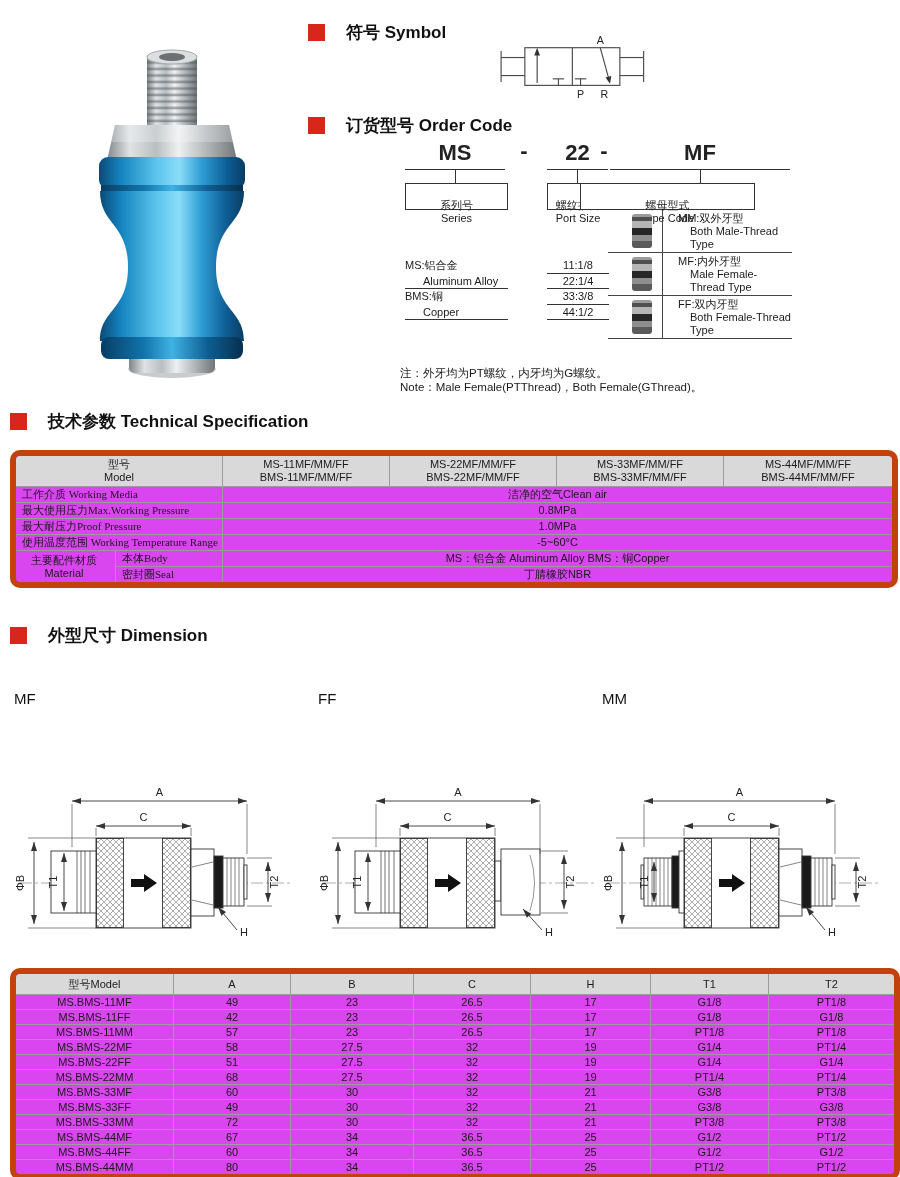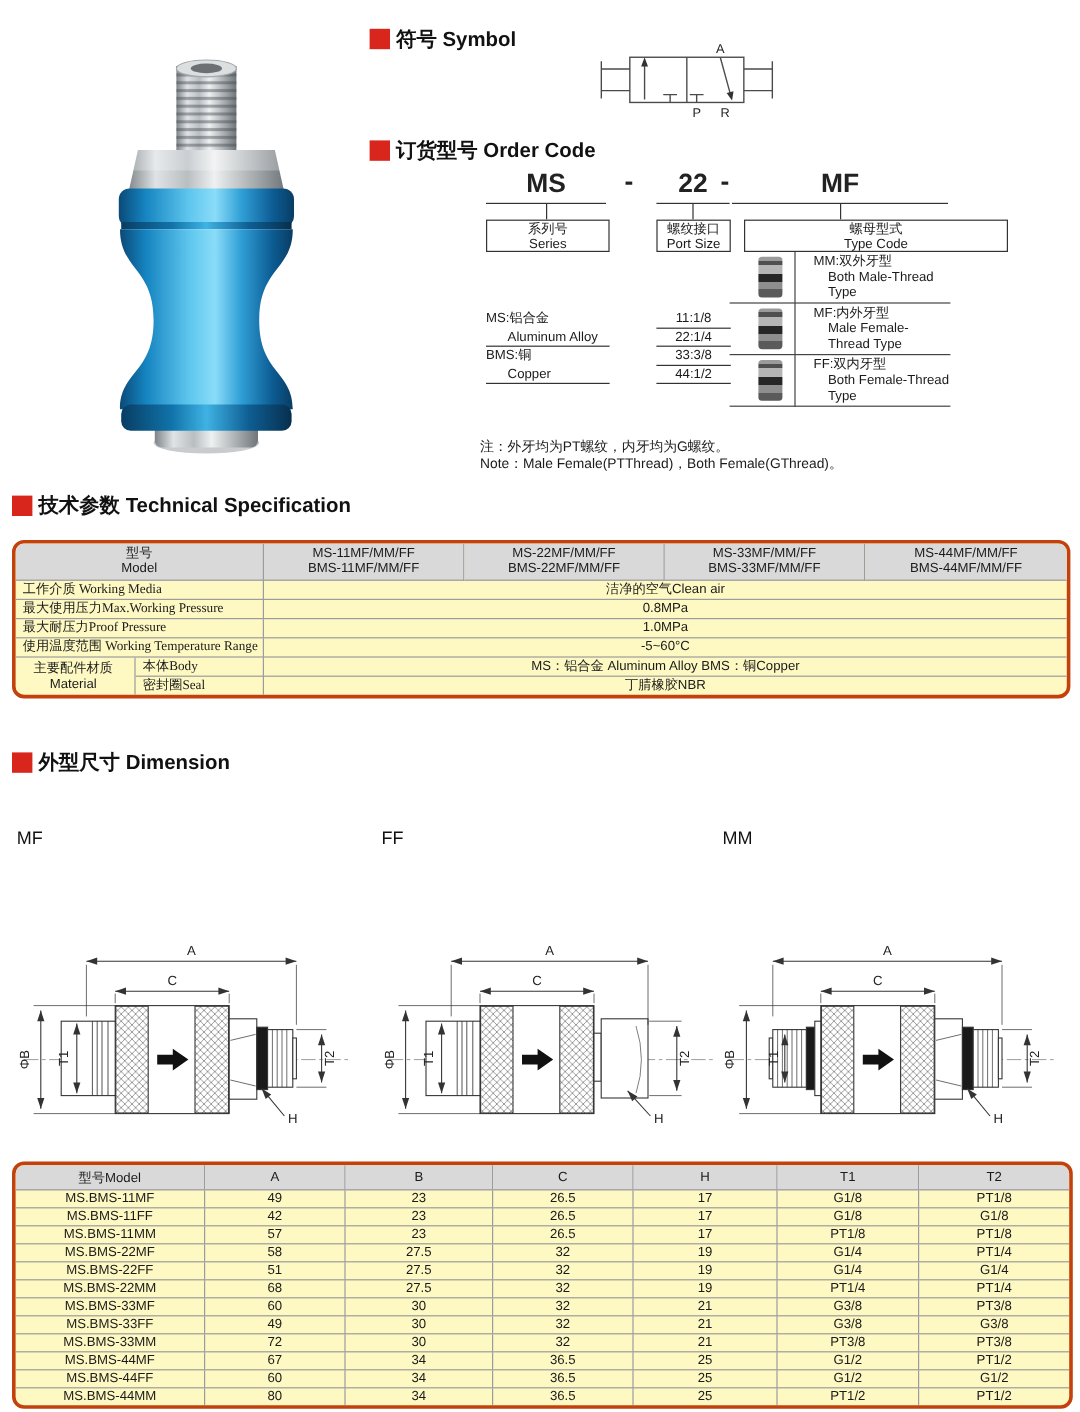--- a/index.html
+++ b/index.html
@@ -1,47 +1,47 @@
 <!DOCTYPE html>
 <html style="--accent: #d9261c; --thead: #d9d9d9;"><head>
 <meta charset="utf-8">
 <style>
   :root{ --accent:#d9261c; --thead:#d9d9d9; --grid:#9c9c9c; --ink:#1a1a1a; }
   html,body{margin:0;padding:0;background:#fff;}
   .page{position:relative;width:900px;height:1177px;background:#fff;overflow:hidden;
         font-family:"Liberation Sans","DejaVu Sans",sans-serif;color:var(--ink);}
   
-  .sec-h{position:absolute;display:flex;align-items:center;gap:5px;font-weight:bold;font-size:17px;color:#111;}
+  .sec-h{position:absolute;display:flex;align-items:center;gap:21px;font-weight:bold;font-size:17px;color:#111;}
   .sec-h .sq{width:17px;height:17px;background:var(--accent);flex:0 0 auto;}
   
   .photo{position:absolute;left:55px;top:45px;width:235px;height:335px;}
   
   .symbol{position:absolute;left:488px;top:36px;width:172px;height:66px;}
   .symbol text{font-family:"Liberation Sans","DejaVu Sans",sans-serif;font-size:13px;fill:#222;}
   
   .oc-code{position:absolute;top:140px;height:30px;box-sizing:border-box;text-align:center;
            font-size:22px;font-weight:600;color:#222;border-bottom:1.5px solid #333;}
   .oc-dash{position:absolute;top:138px;font-size:22px;font-weight:600;color:#222;text-align:center;}
   .oc-conn{position:absolute;top:170px;height:13px;border-left:1px solid #333;}
   .oc-box{position:absolute;top:183px;height:27px;box-sizing:border-box;border:1px solid #333;
-          text-align:center;font-size:11px;line-height:12.5px;padding-top:1px;background:#fff;}
+          text-align:center;font-size:11px;line-height:12.5px;padding-top:15px;background:#fff;}
   .oc-list{position:absolute;top:210px;font-size:11px;margin-top:48px;}
   .ser-line{height:15.5px;line-height:15.5px;white-space:nowrap;}
   .ser-line.l2{padding-left:18px;border-bottom:1px solid #333;box-sizing:border-box;}
   .port-item{height:15.5px;line-height:15px;text-align:center;border-bottom:1px solid #333;box-sizing:border-box;}
   .tc-row{position:absolute;left:608px;width:184px;height:43px;border-bottom:1px solid #444;
           box-sizing:border-box;display:flex;align-items:center;}
   .tc-div{position:absolute;left:662px;top:210px;height:129px;border-left:1px solid #444;}
   .thumb{width:20px;height:34px;margin-left:24px;border-radius:3px;flex:0 0 auto;
          background:linear-gradient(180deg,#9a9a9a 0 10%,#4f4f4f 10% 20%,#b5b5b5 20% 42%,#262626 42% 62%,#8e8e8e 62% 80%,#5a5a5a 80% 100%);}
   .tc-text{margin-left:26px;font-size:11px;line-height:13px;}
   .tc-text .en{padding-left:12px;}
   .note{position:absolute;left:400px;top:354px;font-size:11.5px;line-height:14px;margin-top:12px;}
   
-  .tbl-wrap{position:absolute;background:#fef9c3;border:3px solid #c2410c;border-radius:10px;overflow:hidden;}
+  .tbl-wrap{position:absolute;background:#d946ef;border:6px solid #c2410c;border-radius:10px;overflow:hidden;}
   .tbl-wrap table{width:100%;border-collapse:separate;border-spacing:0;table-layout:fixed;}
   .tbl-wrap td,.tbl-wrap th{border-right:1px solid var(--grid);border-bottom:1px solid var(--grid);
       font-size:11px;padding:0 3px;white-space:nowrap;overflow:hidden;font-weight:normal;color:var(--ink);}
   .tbl-wrap td:last-child,.tbl-wrap th:last-child{border-right:none;}
   .tbl-wrap tr:last-child td{border-bottom:none;}
   .spec-wrap{left:10px;top:450px;width:876px;}
   .spec-wrap .h td{background:var(--thead);height:30px;text-align:center;line-height:13px;}
   .spec-wrap td{height:15px;line-height:15px;text-align:center;}
   .spec-wrap td.lb{text-align:left;padding-left:6px;font-family:Liberation Serif, serif;}
   .spec-wrap td.ct{text-align:center;padding-left:0;line-height:13px;}
@@ -150,21 +150,21 @@
   <div class="oc-conn" style="left:700px"></div>
 
   <div class="oc-box" style="left:405px;width:103px">
     <div>系列号</div>
     <div>Series</div>
   </div>
   <div class="oc-box" style="left:547px;width:62px">
     <div>螺纹接口</div>
     <div>Port Size</div>
   </div>
-  <div class="oc-box" style="left:620px;width:220px">
+  <div class="oc-box" style="left:580px;width:175px">
     <div>螺母型式</div>
     <div>Type Code</div>
   </div>
 
   <div class="oc-list" style="left:405px;width:103px">
     <div class="ser-line l1">MS:铝合金</div>
     <div class="ser-line l2">Aluminum Alloy</div>
     <div class="ser-line l1">BMS:铜</div>
     <div class="ser-line l2">Copper</div>
   </div>

